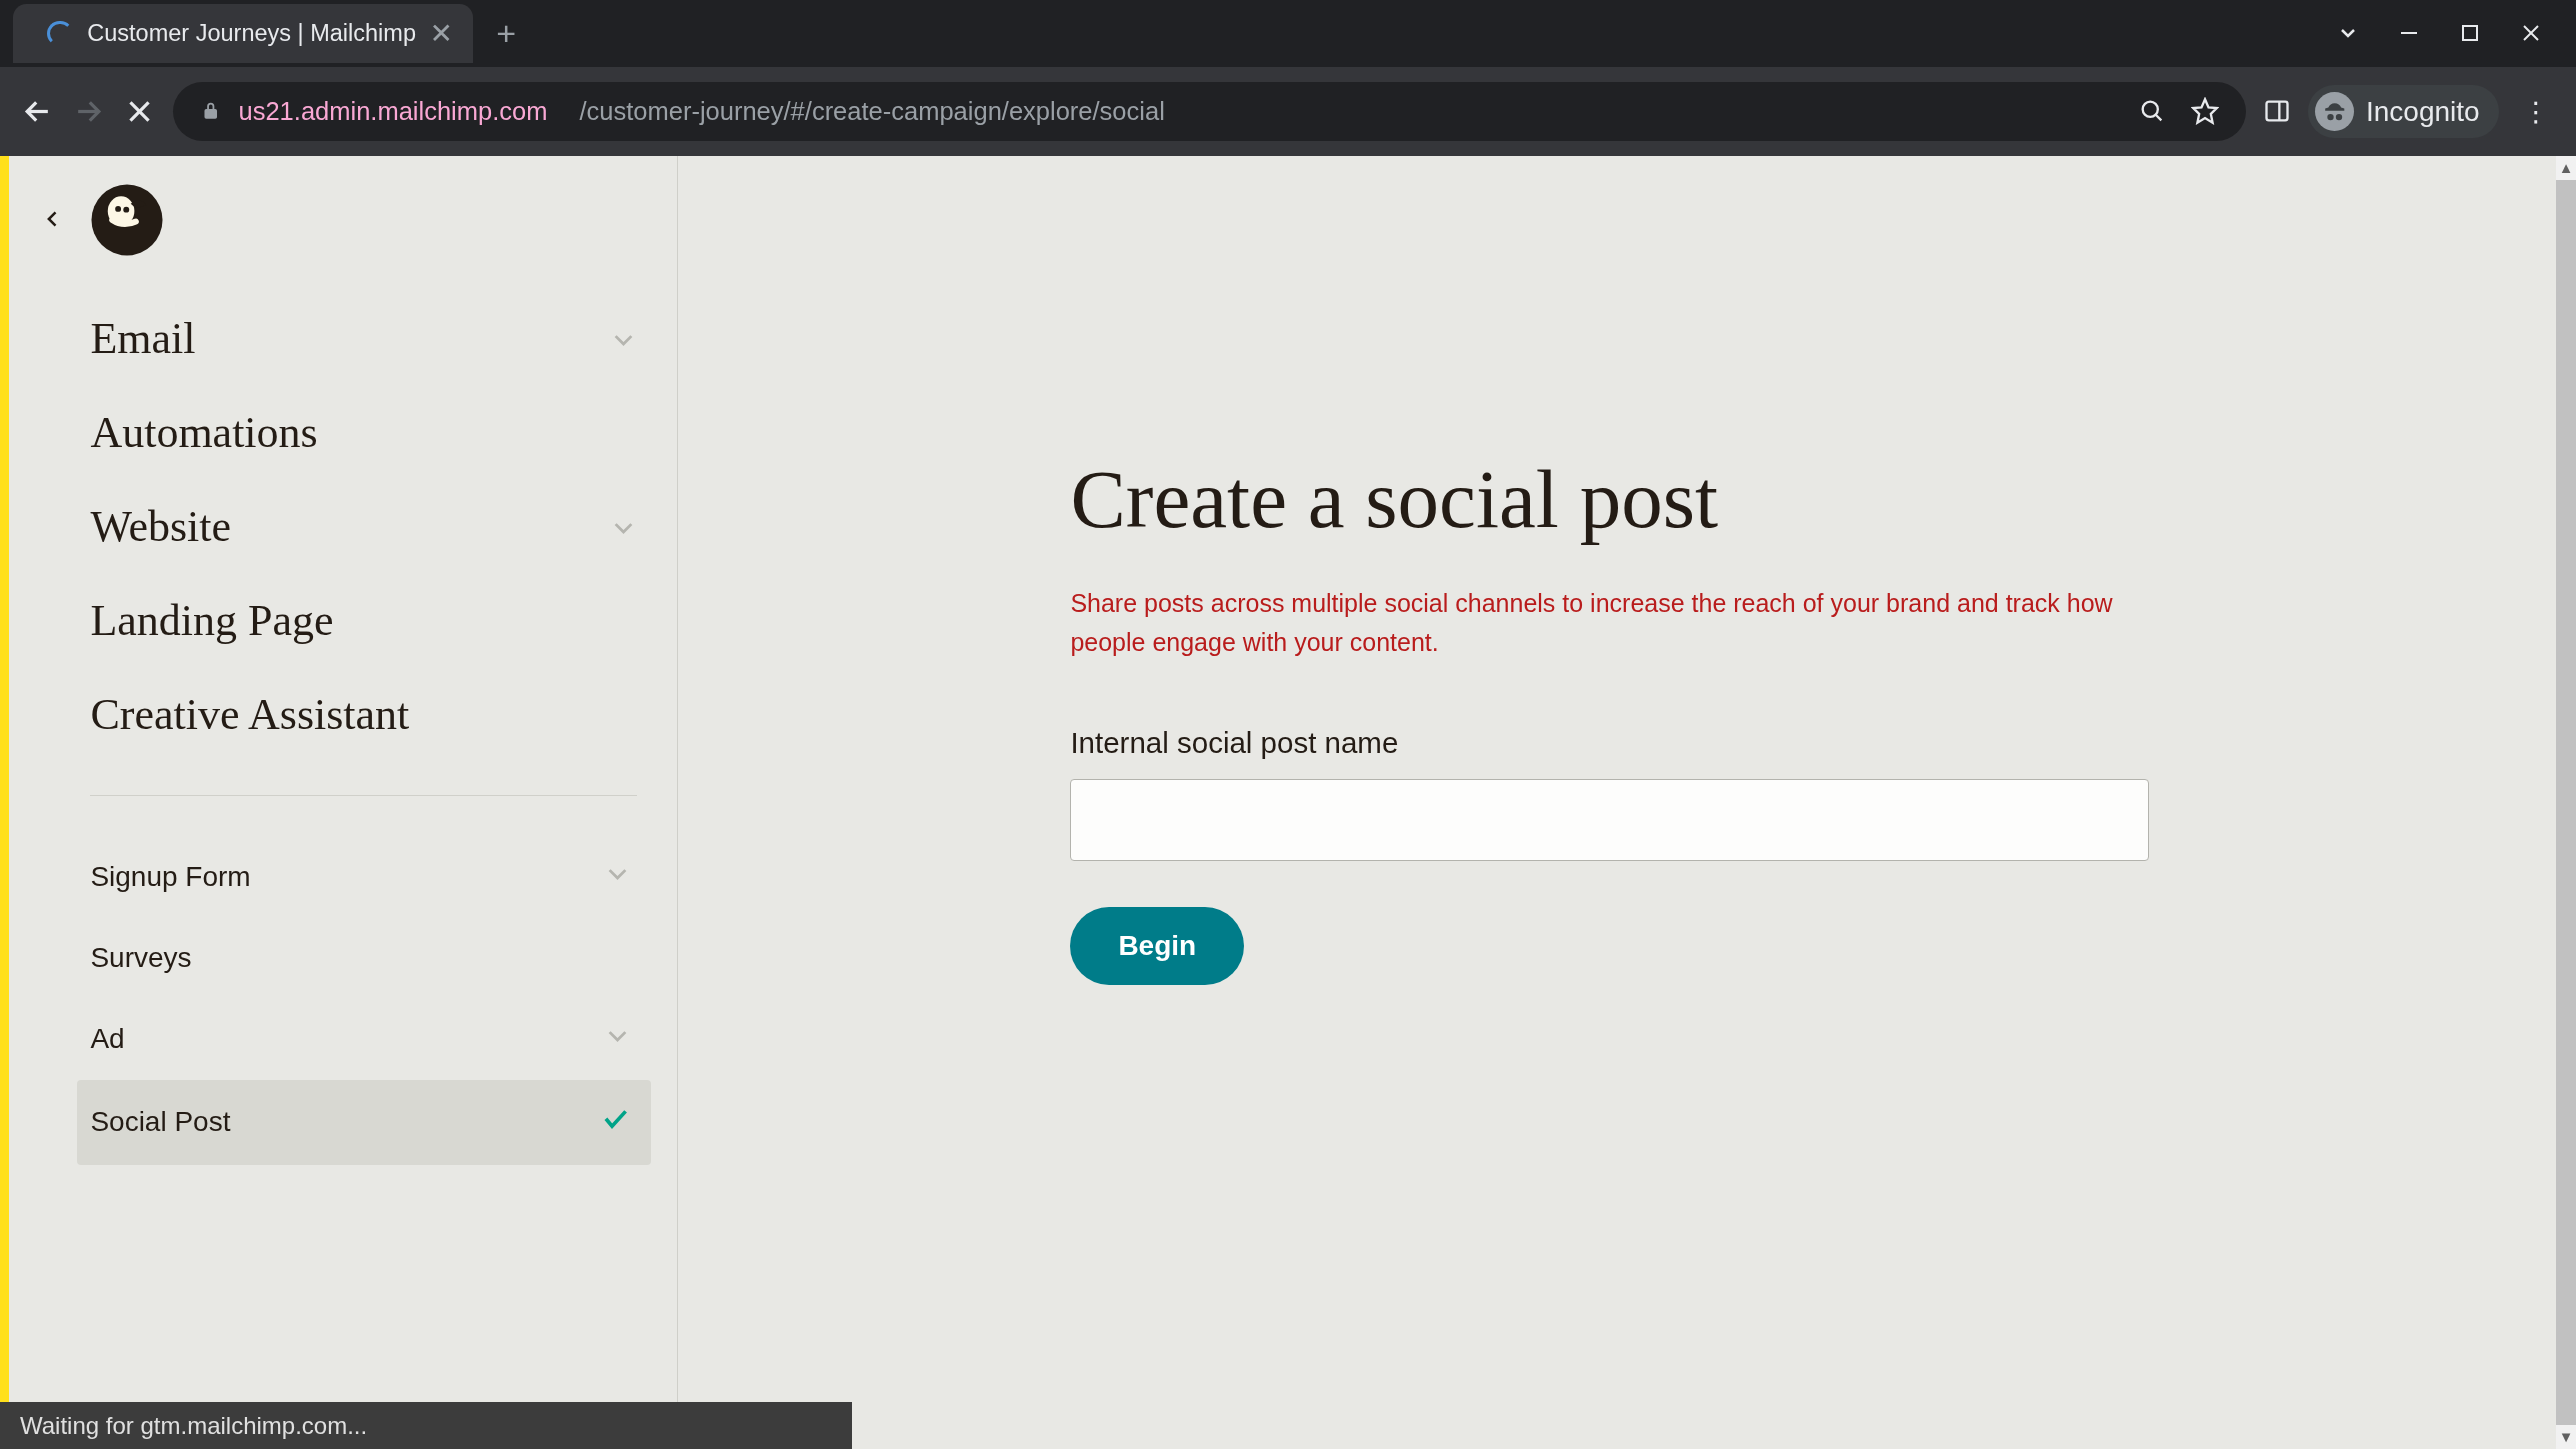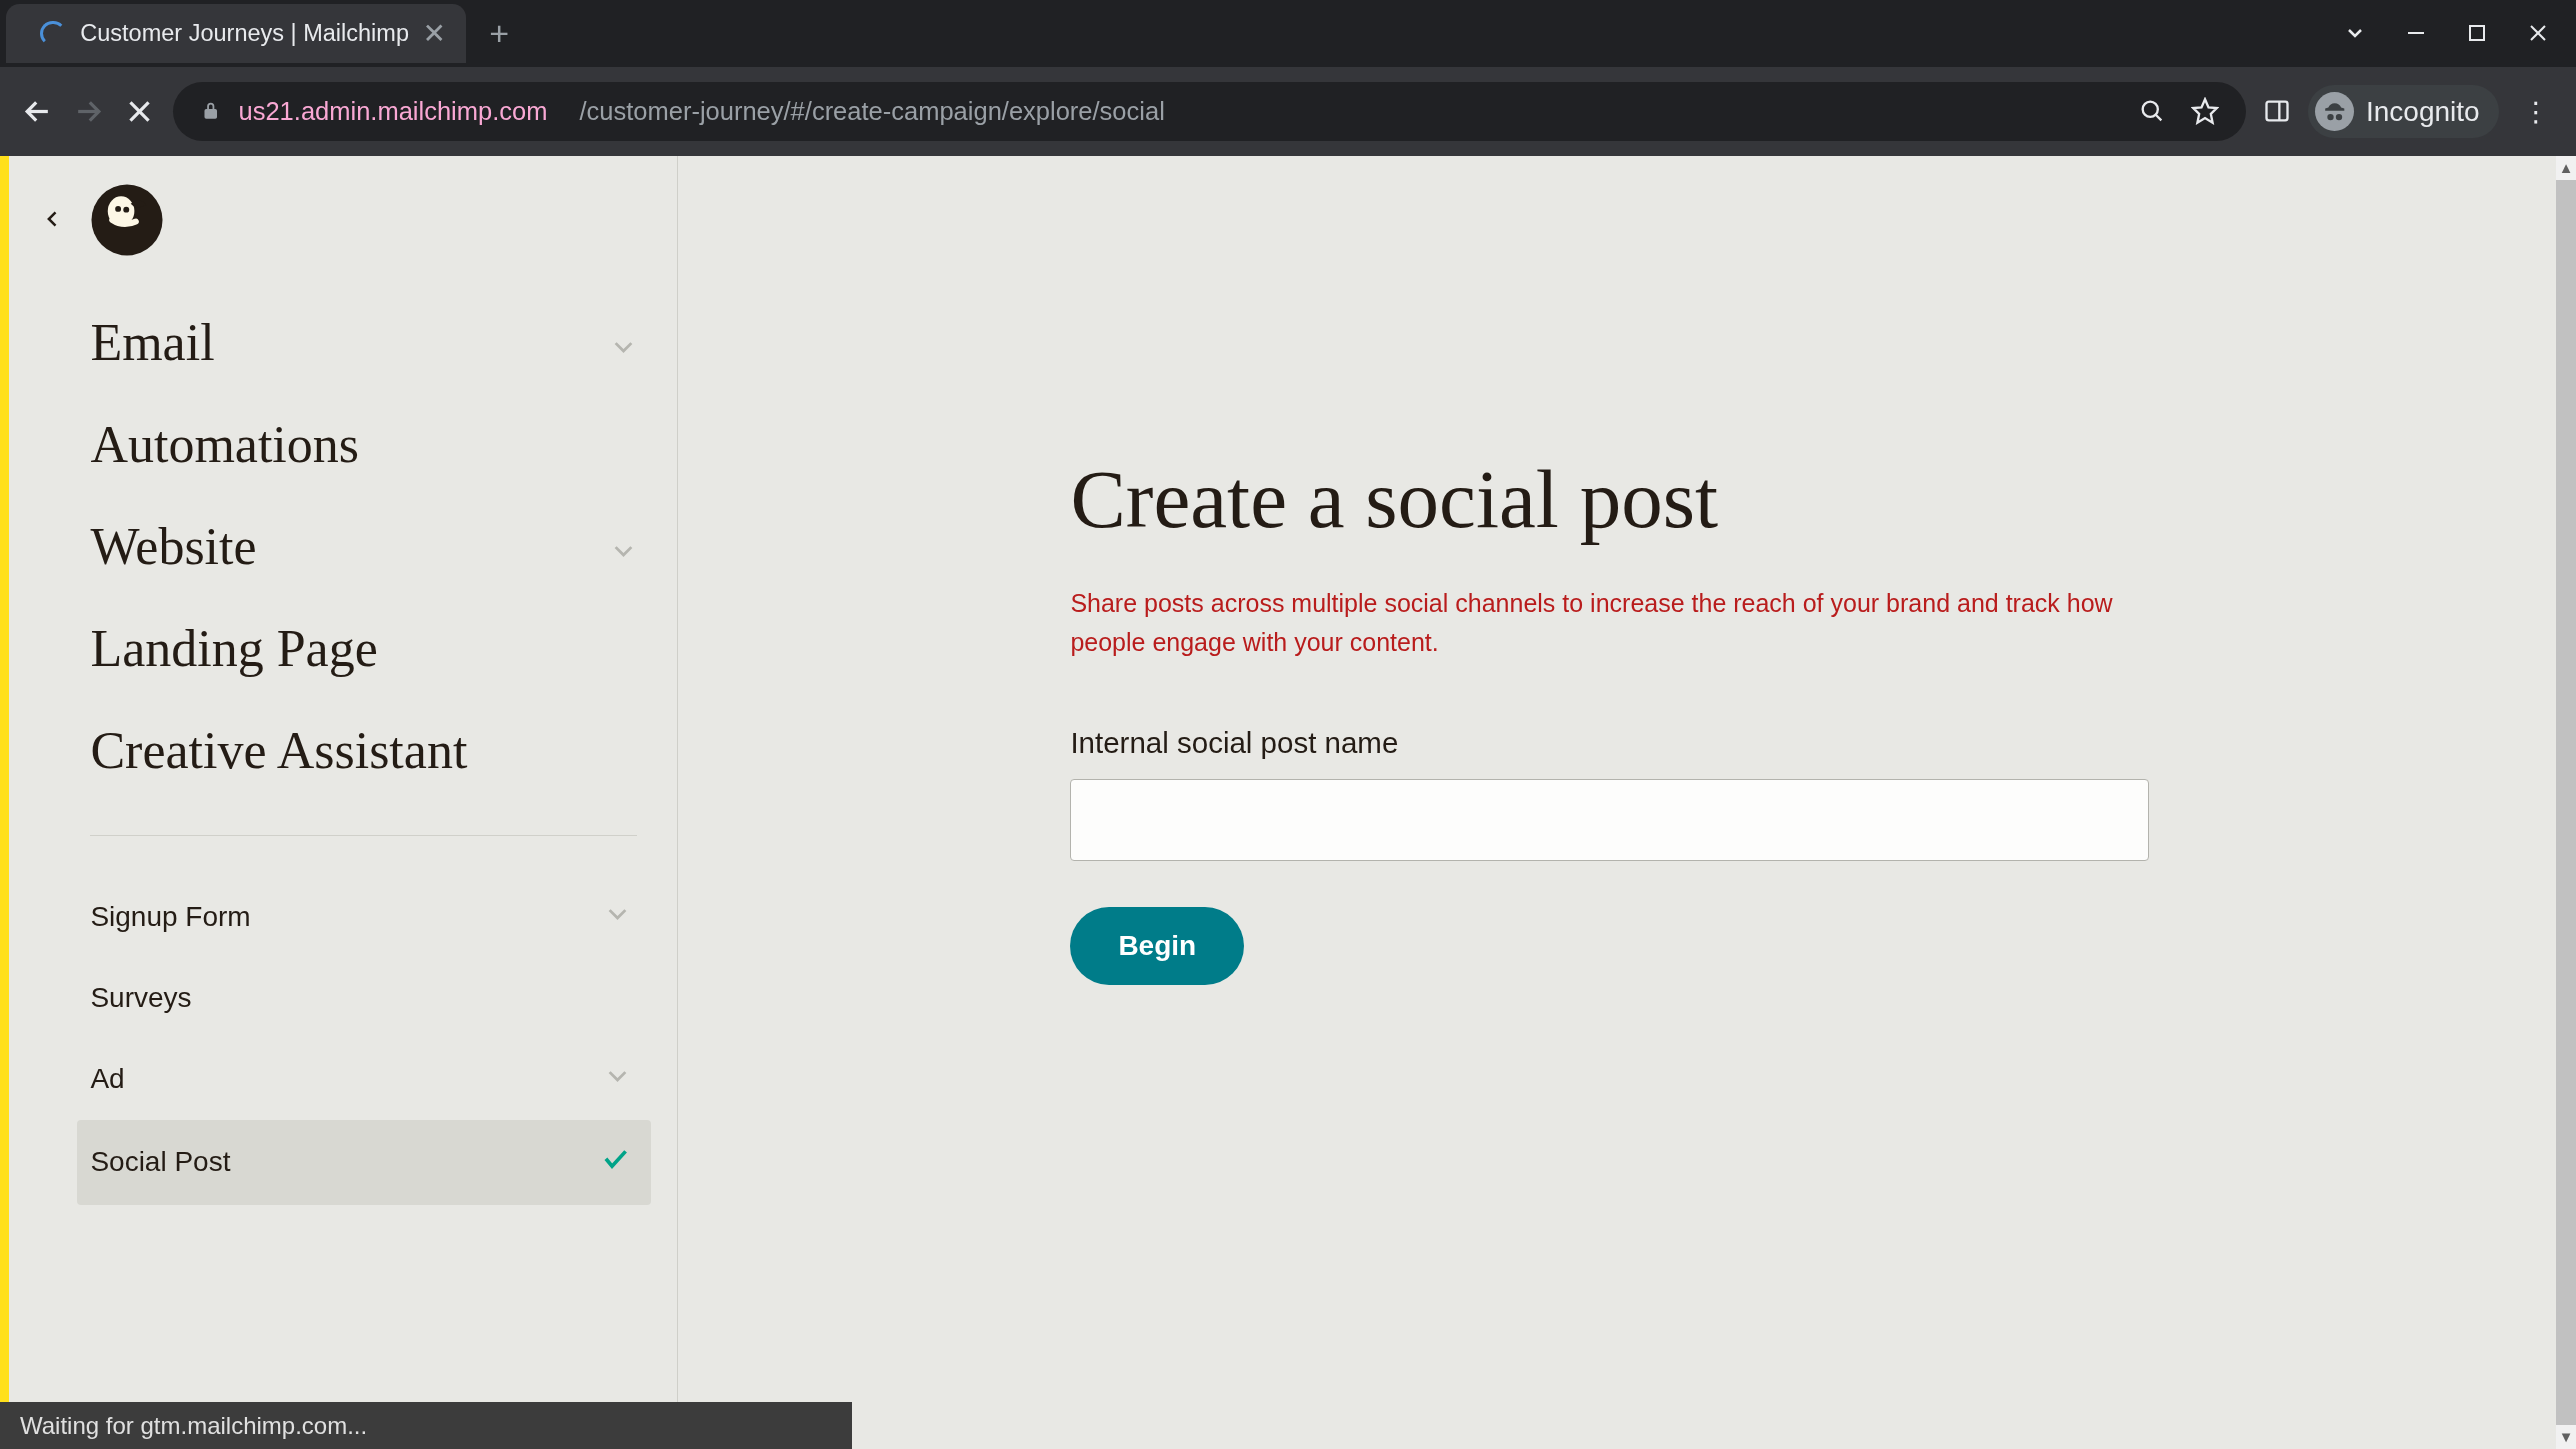--- a/index.html
+++ b/index.html
@@ -16,21 +16,21 @@
     }
     
     .browser-chrome {
       background: #202124;
       height: 156px;
     }
     .tab-bar {
       display: flex;
       align-items: center;
       height: 67px;
-      padding: 0 6px;
+      padding: 0 13px;
     }
     .tab {
       background: #35363a;
       display: flex;
       align-items: center;
       padding: 0 20px 0 34px;
       height: 59px;
       border-radius: 13.4px 13.4px 0 0;
       min-width: 436px;
       position: relative;
@@ -211,21 +211,21 @@
     }
     .logo svg {
       width: 74px;
       height: 74px;
     }
     .nav-section {
       padding: 0 40px 0 81px;
     }
     .nav-primary {
       font-family: Georgia, "Times New Roman", serif;
-      font-size: 52px;
+      font-size: 44px;
       color: #241c15;
       padding: 21.5px 0;
       display: flex;
       align-items: center;
       justify-content: space-between;
       cursor: pointer;
     }
     .chevron-down {
       color: #b5b5af;
     }

